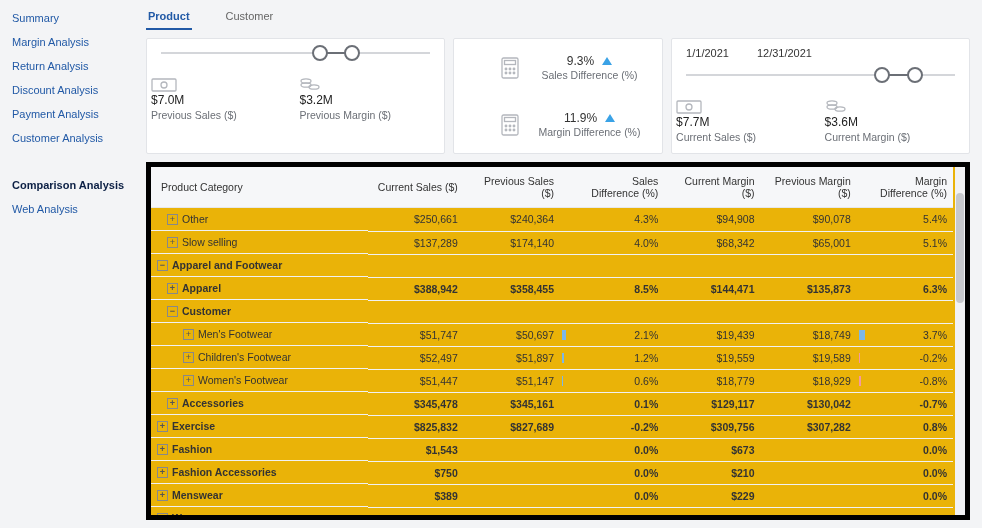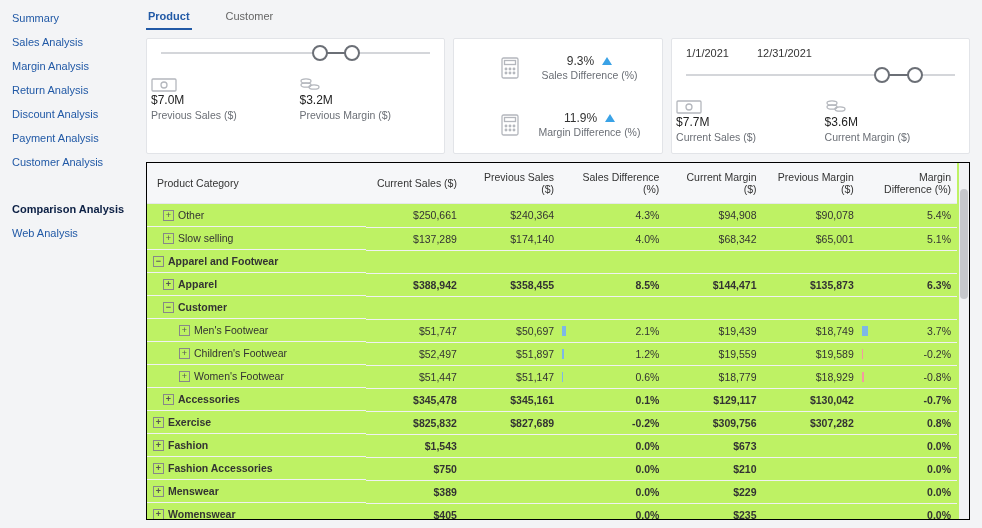--- a/index.html
+++ b/index.html
@@ -26,21 +26,21 @@
   .metric-icon { color: #b4b7bd; height: 18px; display: flex; align-items: center; }
   .metric-value { font-weight: 400; color: #222; font-size: 12px; }
   .metric-label { color: #6b6f76; font-size: 10.5px; margin-top: 2px; }
   .kpi-item { flex: 1; display: flex; align-items: center; gap: 10px; padding: 8px 12px; }
   .kpi-icon { color: #b4b7bd; flex-shrink: 0; }
   .kpi-text { display: flex; flex-direction: column; align-items: center; flex: 1; }
   .kpi-val-row { display: flex; align-items: center; gap: 8px; }
   .kpi-value { font-size: 12px; }
   .kpi-label { color: #6b6f76; font-size: 10.5px; margin-top: 1px; }
   .tri-up { width: 0; height: 0; border-left: 5px solid transparent; border-right: 5px solid transparent; border-bottom: 8px solid #3aa2e6; }
-  .table-wrap { flex: 1; background: #bef264; margin: 0 6px 2px; border: 1px solid #000000; position: relative; overflow: hidden; }
+  .table-wrap { flex: 1; background: #eab308; margin: 0 6px 2px; border: 5px solid #000000; position: relative; overflow: hidden; }
   .table-scroll { position: absolute; inset: 0 12px 0 0; overflow-y: auto; }
   .tbl { width: 100%; border-collapse: collapse; table-layout: fixed; }
   .tbl th { background: #f6f7f9; font-weight: 400; color: #333; text-align: right; padding: 8px 6px; border-bottom: 1px solid #e6e8eb; font-size: 10.5px; }
   .tbl th:first-child { text-align: left; padding-left: 10px; }
   .tbl td { padding: 5px 6px; text-align: right; font-size: 10.5px; border-bottom: 1px solid #f0f1f3; }
   .cat-cell { text-align: left !important; display: flex; align-items: center; gap: 4px; }
   .exp-box { width: 11px; height: 11px; border: 1px solid #888; display: inline-flex; align-items: center; justify-content: center; font-size: 9px; line-height: 1; color: #555; cursor: pointer; flex-shrink: 0; }
   .indent-1 { padding-left: 16px !important; }
   .indent-2 { padding-left: 32px !important; }
   .bold { font-weight: 700; }
@@ -49,21 +49,20 @@
   .bar-neg { position: absolute; left: 2px; top: 6px; bottom: 6px; background: #f29aa0; }
   .scrollbar { position: absolute; right: 0; top: 0; bottom: 0; width: 10px; background: #f1f2f4; }
   .sb-thumb { position: absolute; right: 1px; width: 8px; top: 26px; height: 110px; background: #c6c8cc; border-radius: 4px; }
   .money-icon svg, .coins-icon svg, .calc-icon svg { display:block; }
 </style>
 </head>
 <body>
 
 <div class="sidebar" id="sidebar">
     <div class="side-item">Summary</div>
-    <div class="side-item">Sales Analysis</div>
     <div class="side-item">Margin Analysis</div>
     <div class="side-item">Return Analysis</div>
     <div class="side-item">Discount Analysis</div>
     <div class="side-item">Payment Analysis</div>
     <div class="side-item">Customer Analysis</div>
     <div class="side-item active">Comparison Analysis</div>
     <div class="side-item">Web Analysis</div>
   </div>
 
 <div class="main">

